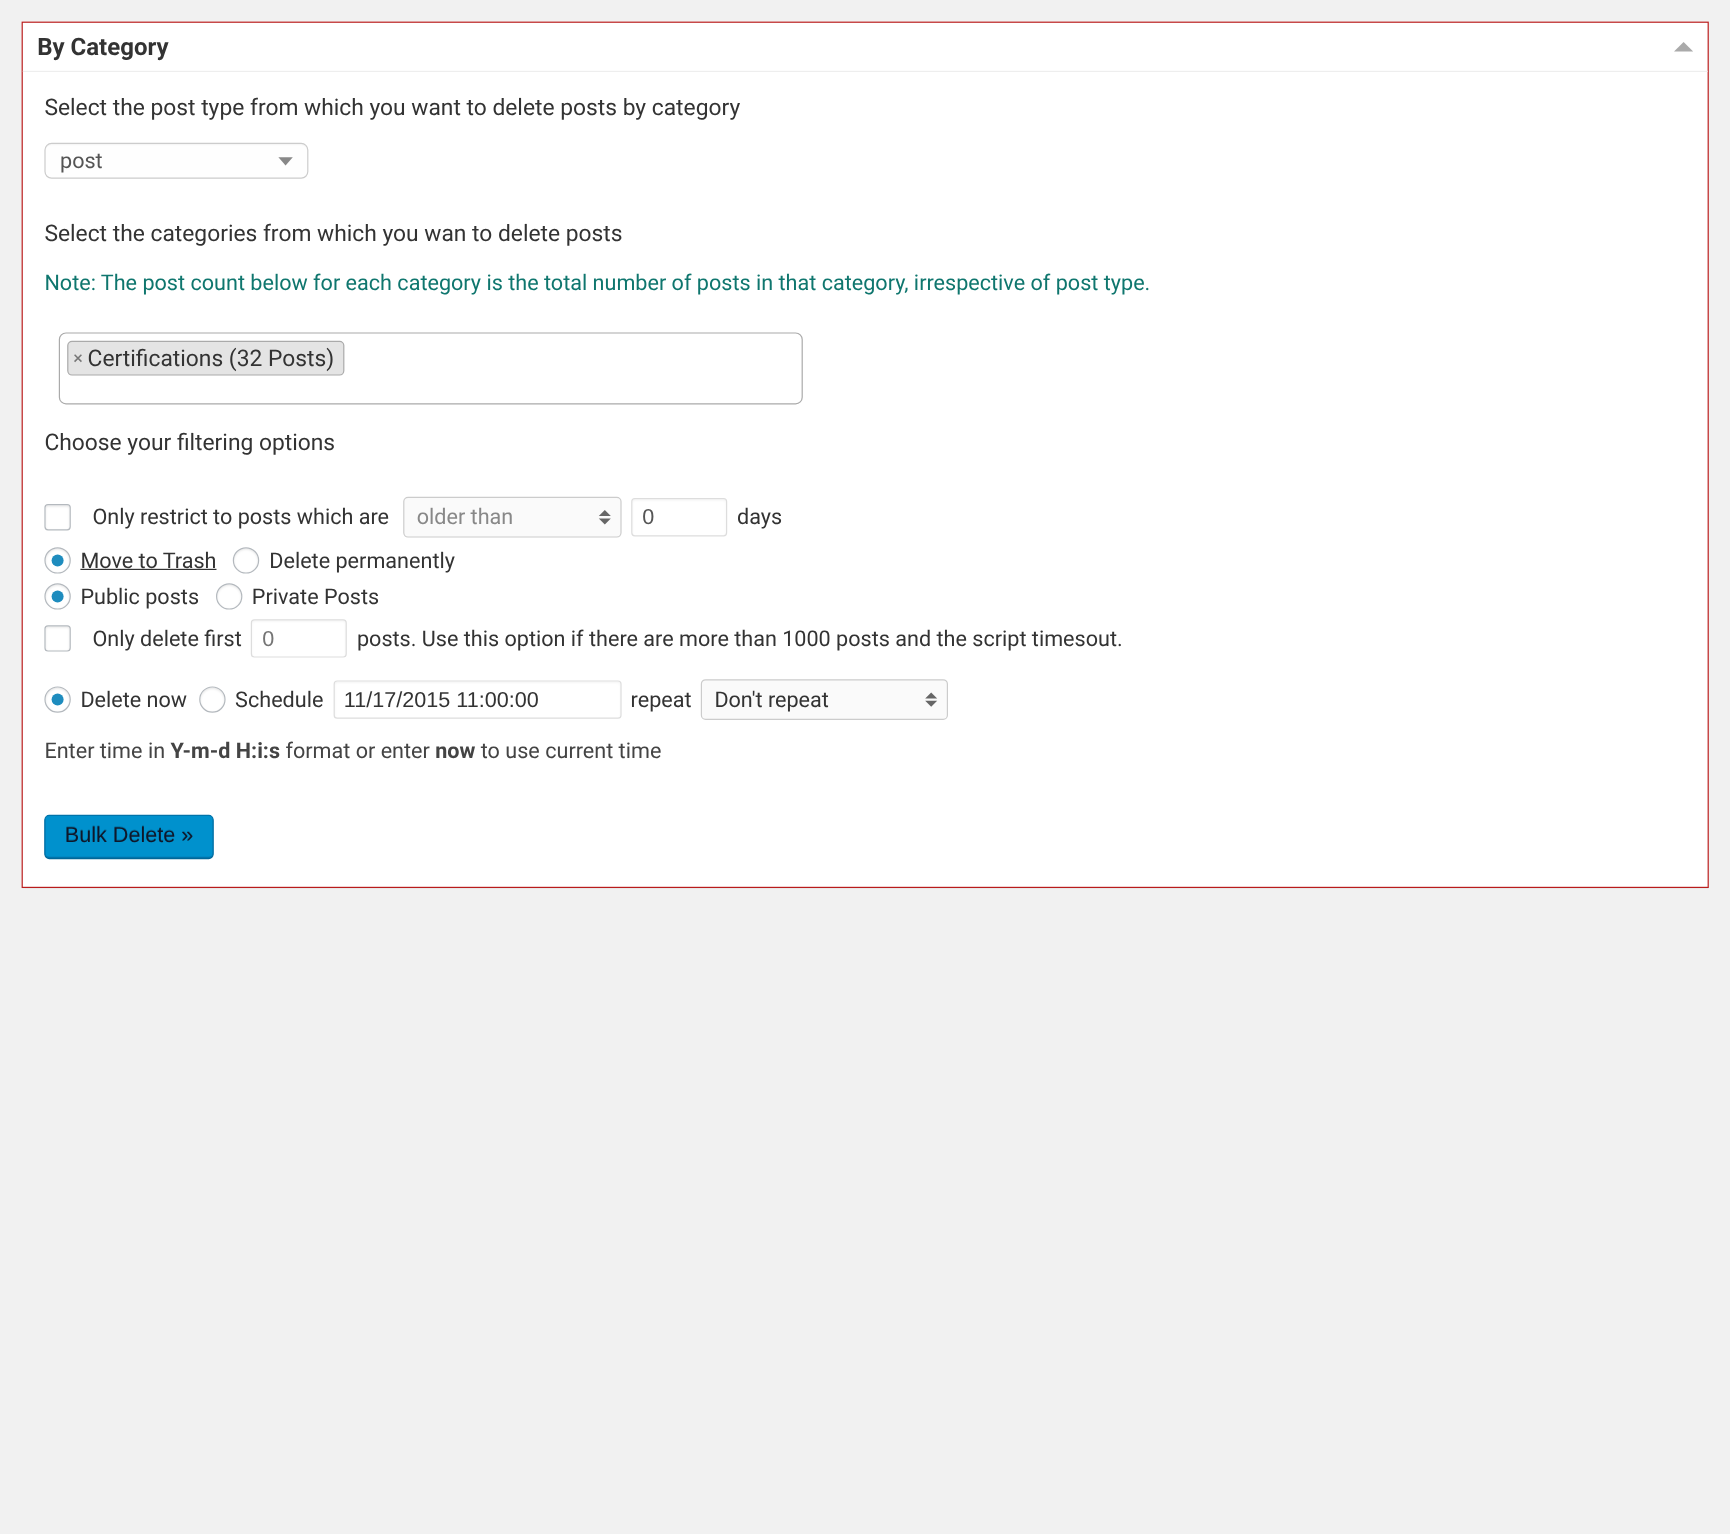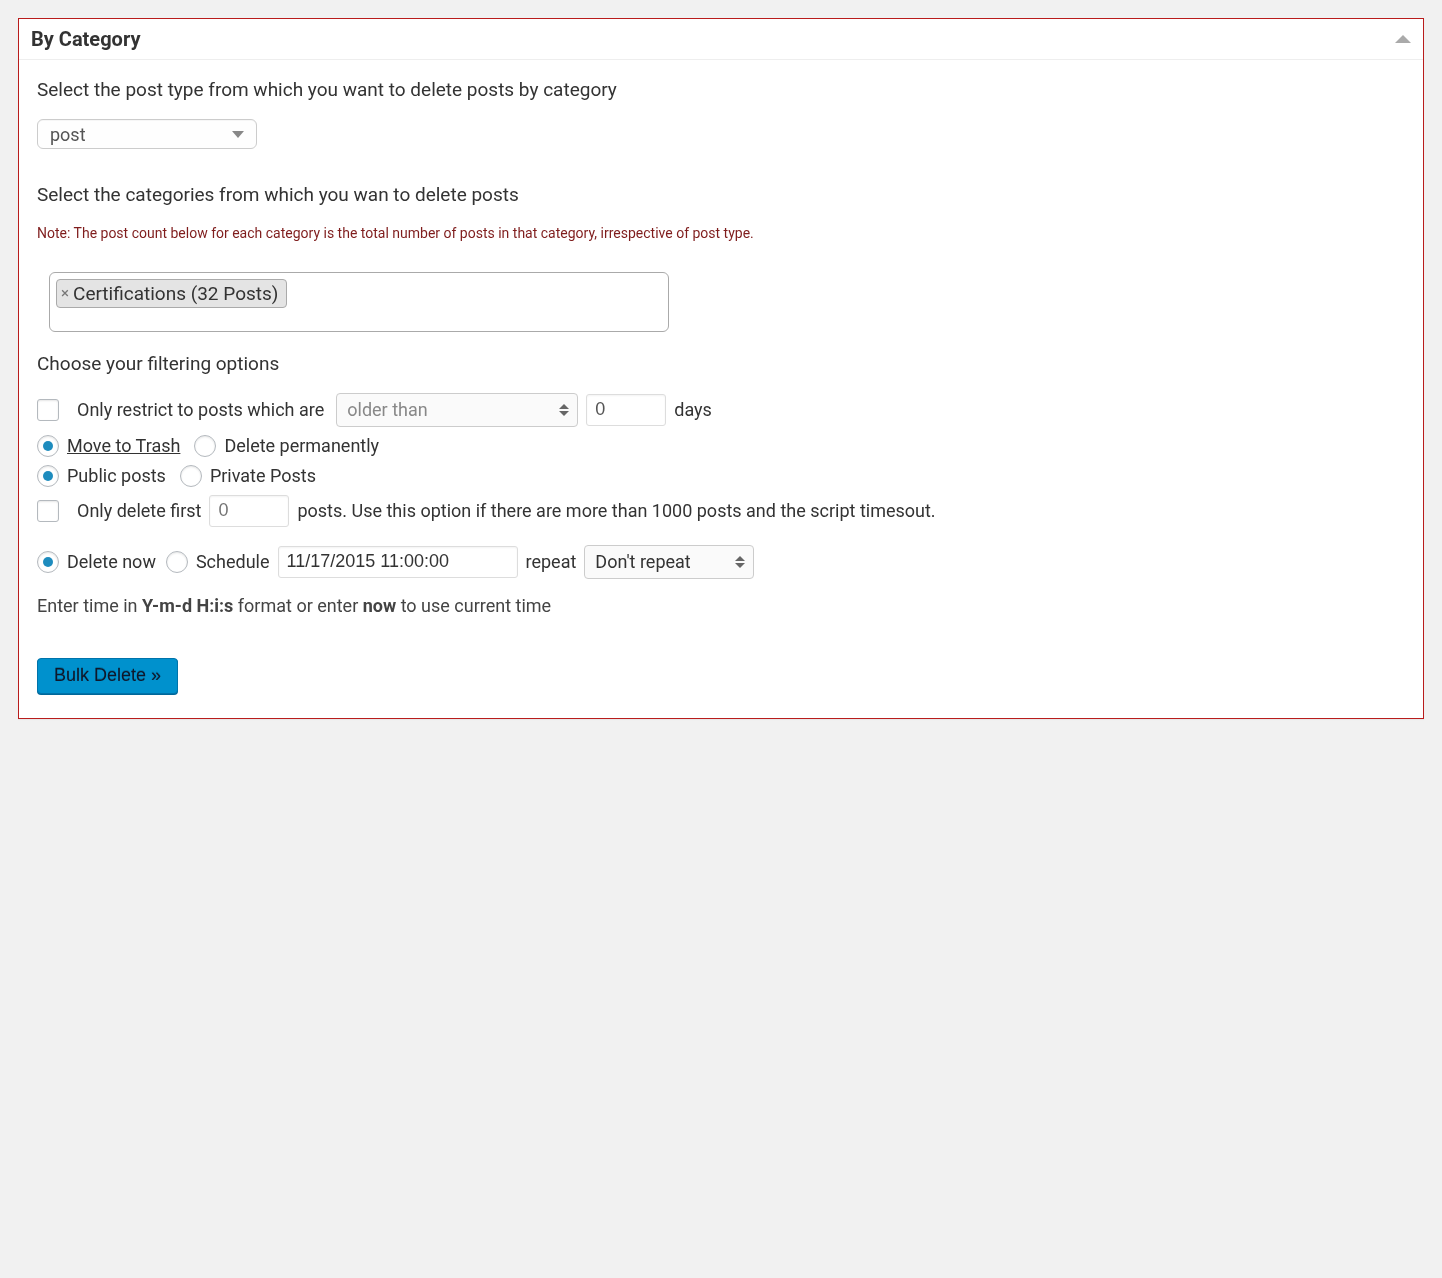--- a/index.html
+++ b/index.html
@@ -38,22 +38,22 @@
   }
   .panel-body { padding: 12px 18px 24px 18px; }
   .section-heading {
     font-size: 19px;
     font-weight: 400;
     color: #333;
     margin: 18px 0 18px 0;
   }
   .section-heading.first { margin-top: 6px; }
   .note {
-    font-size: 14px;
-    color: #7f1d1d;
+    font-size: 18px;
+    color: #0f766e;
     line-height: 1.4;
     margin-bottom: 28px;
   }
   .select2-like {
     width: 220px;
     height: 30px;
     border: 1px solid #ccc;
     border-radius: 6px;
     background: #fefefe;
     display: flex;
@@ -90,21 +90,21 @@
     font-size: 19px;
     color: #333;
   }
   .tag .x {
     font-size: 15px;
     color: #777;
     margin-right: 4px;
     cursor: pointer;
     line-height: 1;
   }
-  .options { margin-top: 18px; }
+  .options { margin-top: 34px; }
   .opt-row {
     display: flex;
     align-items: center;
     font-size: 18px;
     color: #333;
     margin: 8px 0;
     gap: 8px;
   }
   .opt-row .spacer { width: 2px; }
   input[type="checkbox"].wp {
@@ -222,21 +222,21 @@
     </div>
 
     <div class="section-heading" style="margin-top:20px">Choose your filtering options</div>
 
     <div class="options">
 
       <div class="opt-row">
         <input type="checkbox" class="wp" style="">
         <span class="spacer"></span>
         <span>Only restrict to posts which are</span>
-        <span class="fake-select" style="width:242px; margin-left:4px;">
+        <span class="fake-select" style="width:182px; margin-left:4px;">
           <span>older than</span>
           <span class="stepper">
               <span class="up"></span>
               <span class="down"></span>
             </span>
         </span>
         <input class="num-input" value="0" style="">
         <span>days</span>
       </div>
 
@@ -262,21 +262,21 @@
         <span>posts. Use this option if there are more than 1000 posts and the script timesout.</span>
       </div>
 
       <div class="opt-row" style="margin-top:18px">
         <span class="radio checked"></span>
         <span style="margin-right:2px;">Delete now</span>
         <span class="radio"></span>
         <span>Schedule</span>
         <input class="text-input" value="11/17/2015 11:00:00" style="">
         <span>repeat</span>
-        <span class="fake-select dark" style="width:170px;gap:20px;">
+        <span class="fake-select dark" style="width:206px;gap:20px;">
           <span>Don't repeat</span>
           <span class="stepper">
               <span class="up"></span>
               <span class="down"></span>
             </span>
         </span>
       </div>
 
       <div class="hint">
         <span>Enter time in </span><b>Y-m-d H:i:s</b><span> format or enter </span><b>now</b><span> to use current time</span>

